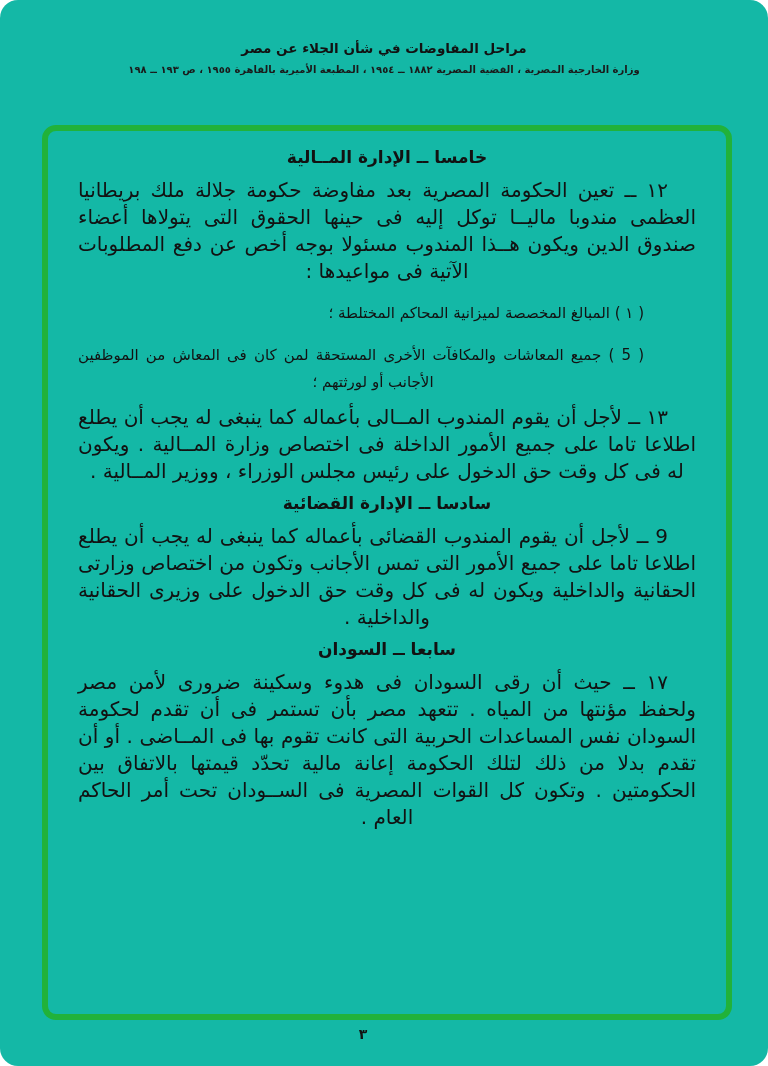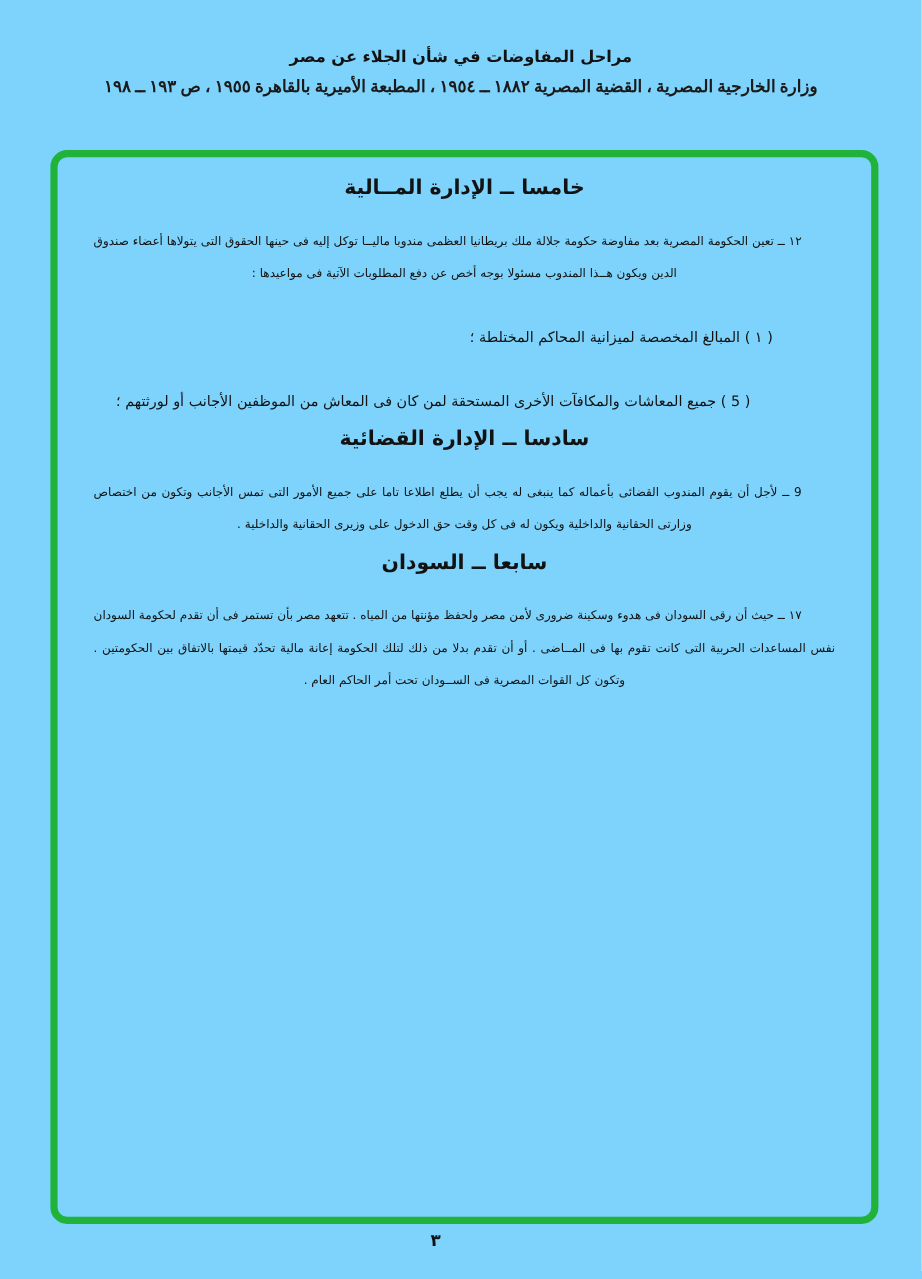--- a/index.html
+++ b/index.html
@@ -9,21 +9,22 @@
     width: 768px;
     height: 1066px;
     overflow: hidden;
     direction: rtl;
     font-family: "DejaVu Sans", sans-serif;
     color: #121212;
   }
   .scan-page {
     position: absolute;
     inset: 0;
-    background: #7dd3fc;
+    background: #14b8a6;
+    border-radius: 18px;
   }
   
   .doc-header {
     position: absolute;
     top: 40px;
     left: 0;
     right: 0;
     text-align: center;
     font-weight: bold;
   }
@@ -32,23 +33,22 @@
     letter-spacing: 0.2px;
   }
   .doc-subtitle {
     margin-top: 10px;
     font-size: 12.5px;
     white-space: nowrap;
     letter-spacing: -0.1px;
   }
   .doc-source {
     margin-top: 8px;
-    font-size: 14px;
+    font-size: 10px;
     color: #1a1a1a;
-    font-family: Liberation Serif, serif;
   }
   
   .content-frame {
     position: absolute;
     left: 42px;
     top: 125px;
     width: 690px;
     height: 895px;
     border: 6px solid #21b23a;
     border-radius: 14px;
@@ -58,31 +58,31 @@
   .section-heading {
     text-align: center;
     font-size: 17px;
     font-weight: bold;
     margin-top: 14px;
     line-height: 24px;
   }
   .section-heading.first { margin-top: 6px; }
   .section-heading.gap { margin-top: 6px; }
   .para {
-    font-size: 10px;
+    font-size: 20px;
     line-height: 27px;
-    margin-top: 19px;
+    margin-top: 8px;
     text-align: justify;
     text-align-last: center;
     text-indent: 28px;
   }
   .list-item {
-    font-size: 12px;
+    font-size: 15px;
     line-height: 27px;
-    margin-top: 26px;
+    margin-top: 15px;
     padding-right: 28px;
     text-align: justify;
     text-indent: 24px;
   }
   .list-item.center-last { text-align-last: center; }
   
   .page-number {
     position: absolute;
     top: 1026px;
     left: 0;
@@ -107,20 +107,21 @@
 
     <h2 class="section-heading first">خامسا ــ الإدارة المــالية</h2>
 
     <p class="para">١٢ ــ تعين الحكومة المصرية بعد مفاوضة حكومة جلالة ملك بريطانيا العظمى مندوبا ماليــا توكل إليه فى حينها الحقوق التى يتولاها أعضاء صندوق الدين ويكون هــذا المندوب مسئولا بوجه أخص عن دفع المطلوبات الآتية فى مواعيدها :</p>
 
     <p class="list-item">( ١ ) المبالغ المخصصة لميزانية المحاكم المختلطة ؛</p>
 
     <p class="list-item center-last">( 5 ) جميع المعاشات والمكافآت الأخرى المستحقة لمن كان فى المعاش من الموظفين الأجانب أو لورثتهم ؛</p>
 
 
+    <p class="para">١٣ ــ لأجل أن يقوم المندوب المــالى بأعماله كما ينبغى له يجب أن يطلع اطلاعا تاما على جميع الأمور الداخلة فى اختصاص وزارة المــالية . ويكون له فى كل وقت حق الدخول على رئيس مجلس الوزراء ، ووزير المــالية .</p>
 
 
     <h2 class="section-heading gap">سادسا ــ الإدارة القضائية</h2>
 
 
     <p class="para">9 ــ لأجل أن يقوم المندوب القضائى بأعماله كما ينبغى له يجب أن يطلع اطلاعا تاما على جميع الأمور التى تمس الأجانب وتكون من اختصاص وزارتى الحقانية والداخلية ويكون له فى كل وقت حق الدخول على وزيرى الحقانية والداخلية .</p>
 
     <h2 class="section-heading gap">سابعا ــ السودان</h2>
 
     <p class="para">١٧ ــ حيث أن رقى السودان فى هدوء وسكينة ضرورى لأمن مصر ولحفظ مؤنتها من المياه . تتعهد مصر بأن تستمر فى أن تقدم لحكومة السودان نفس المساعدات الحربية التى كانت تقوم بها فى المــاضى . أو أن تقدم بدلا من ذلك لتلك الحكومة إعانة مالية تحدّد قيمتها بالاتفاق بين الحكومتين . وتكون كل القوات المصرية فى الســودان تحت أمر الحاكم العام .</p>

